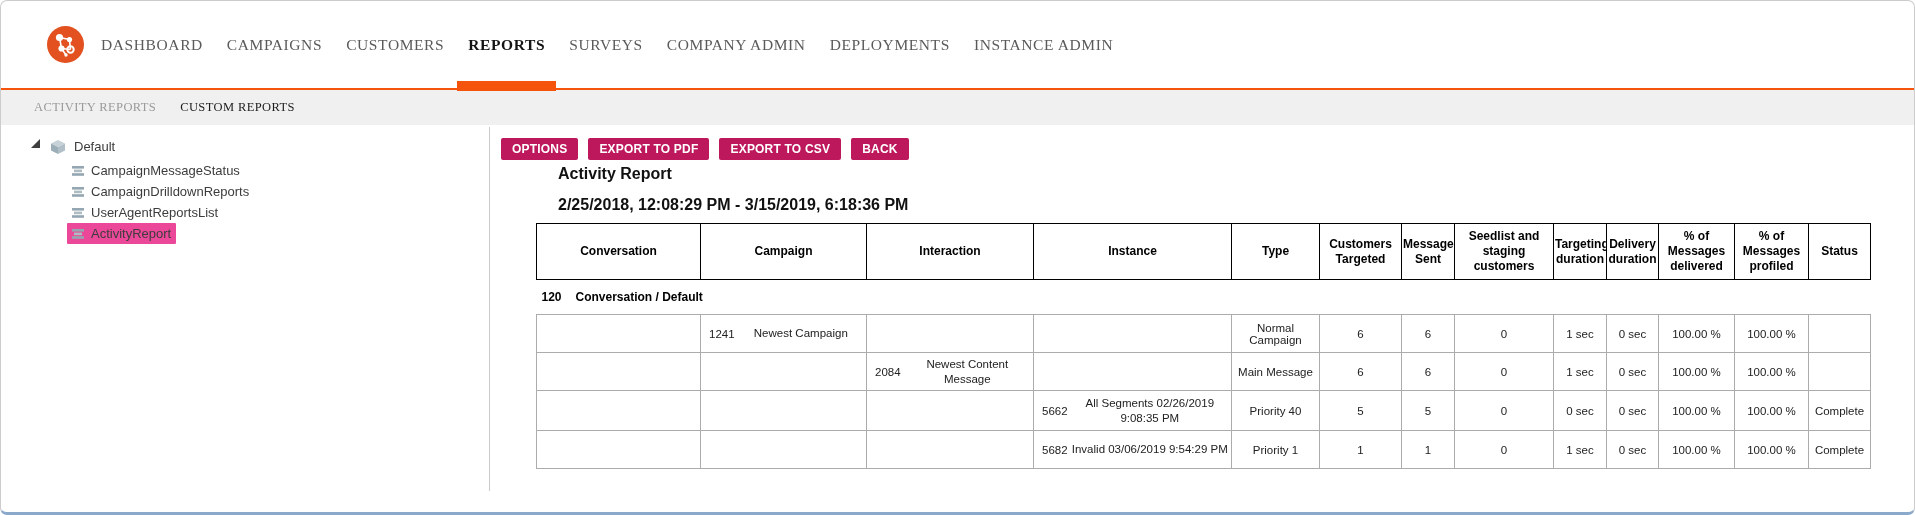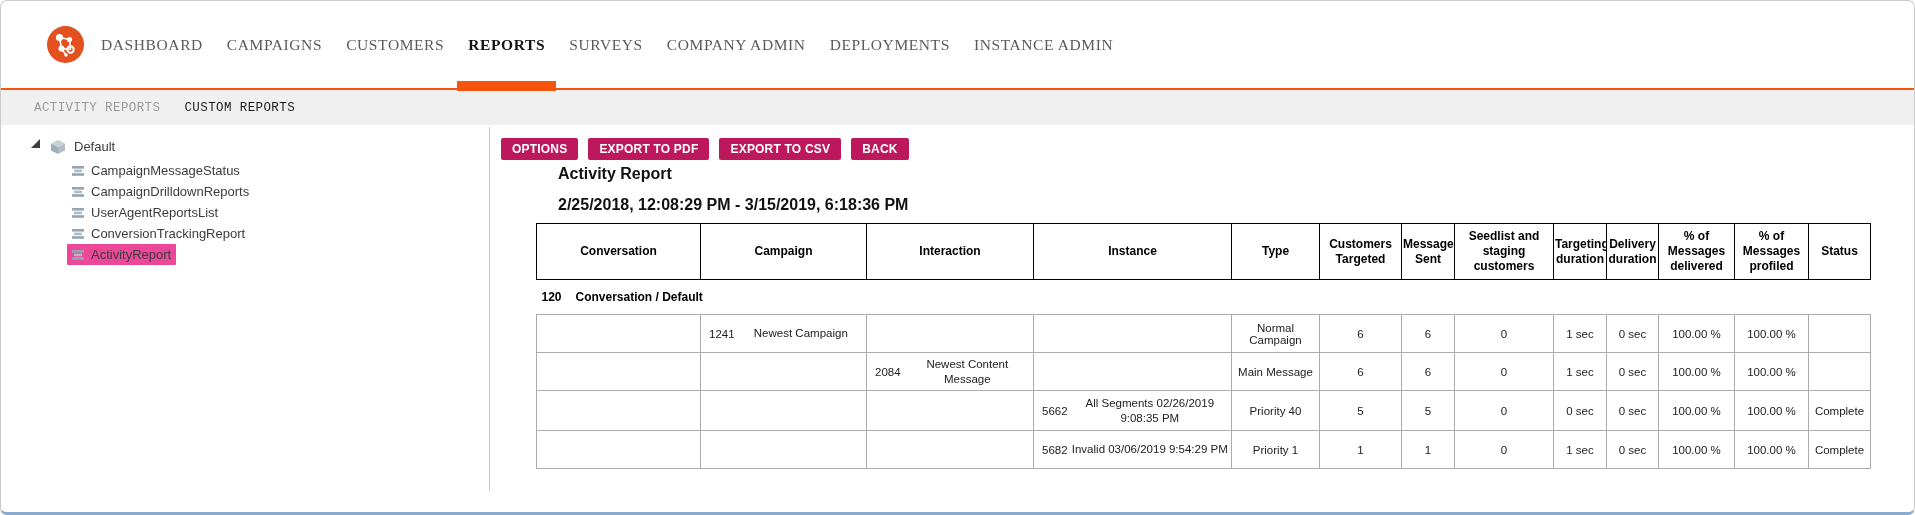--- a/index.html
+++ b/index.html
@@ -15,21 +15,21 @@
   .nav-items { display:flex; gap:24px; align-items:flex-start; }
   .nav-item { font-family:"Liberation Serif", serif; font-size:15.5px; letter-spacing:0.6px;
               color:#5a5a5a; line-height:20px; position:relative; cursor:pointer; white-space:nowrap; }
   .nav-item.active { color:#141414; font-weight:bold; }
   .nav-item.active::after { content:""; position:absolute; left:-11px; right:-11px;
               top:calc(100% + 26px); height:10px; background:#f4540c; }
 
   
   .subnav { height:35px; background:#f0f0f0; display:flex; align-items:center;
             gap:24px; padding-left:33px; }
-  .subnav-item { font-family:Liberation Mono, monospace; font-size:12.5px;
+  .subnav-item { font-family:Liberation Serif, serif; font-size:12.5px;
                  letter-spacing:0.4px; color:#9a9a9a; cursor:pointer; white-space:nowrap; }
   .subnav-item.active { color:#1c1c1c; }
 
   
   .sidebar { position:absolute; left:0; top:126px; width:489px; height:364px;
              border-right:1px solid #c9c9c9; padding-top:12px; }
   .tree-row { height:21px; display:flex; }
   .tree-root { padding-left:30px; }
   .tw-arrow { width:0; height:0; border-left:9px solid transparent;
               border-bottom:9px solid #3f3f3f; margin-right:10px; flex:none; }
@@ -139,30 +139,20 @@
       <span class="node">
         <svg width="14" height="14" viewBox="0 0 14 14">
           <rect x="1" y="2" width="12" height="2.6" fill="#94a6b1"></rect>
           <rect x="3" y="5.6" width="8" height="2.6" fill="#aebcc4"></rect>
           <rect x="1" y="9.2" width="12" height="2.6" fill="#94a6b1"></rect>
         </svg>
         <span class="tree-label">UserAgentReportsList</span>
       </span>
     </div>
     <div class="tree-row tree-child">
-      <span class="node">
-        <svg width="14" height="14" viewBox="0 0 14 14">
-          <rect x="1" y="2" width="12" height="2.6" fill="#94a6b1"></rect>
-          <rect x="3" y="5.6" width="8" height="2.6" fill="#aebcc4"></rect>
-          <rect x="1" y="9.2" width="12" height="2.6" fill="#94a6b1"></rect>
-        </svg>
-        <span class="tree-label">ConversionTrackingReport</span>
-      </span>
-    </div>
-    <div class="tree-row tree-child">
       <span class="node selected">
         <svg width="14" height="14" viewBox="0 0 14 14">
           <rect x="1" y="2" width="12" height="2.6" fill="#94a6b1"></rect>
           <rect x="3" y="5.6" width="8" height="2.6" fill="#aebcc4"></rect>
           <rect x="1" y="9.2" width="12" height="2.6" fill="#94a6b1"></rect>
         </svg>
         <span class="tree-label">ActivityReport</span>
       </span>
     </div>
   </div>

